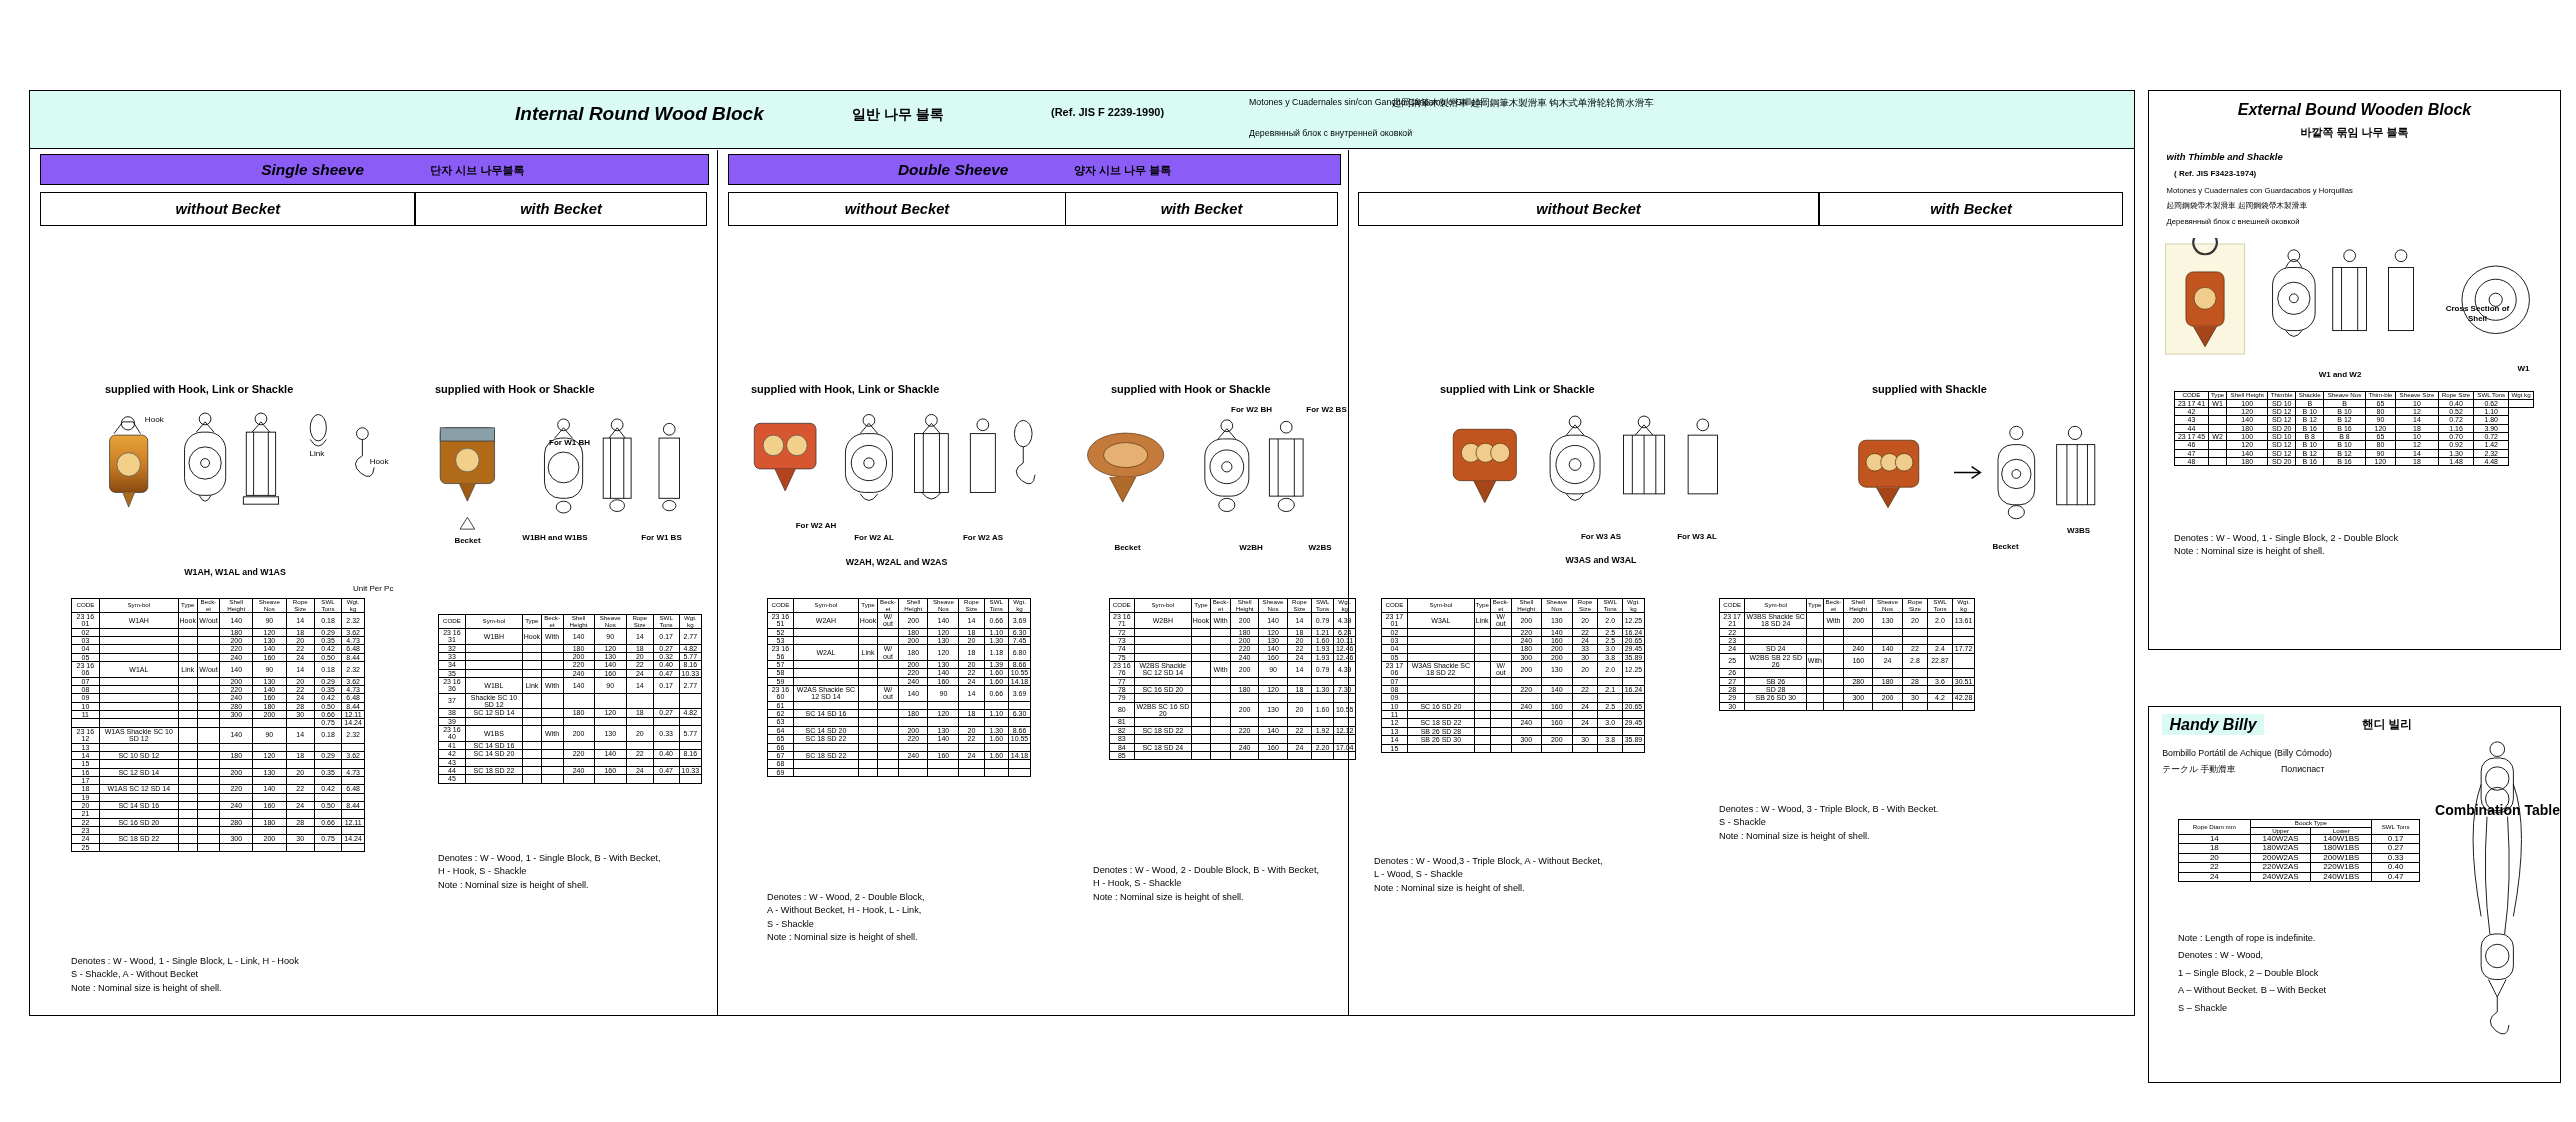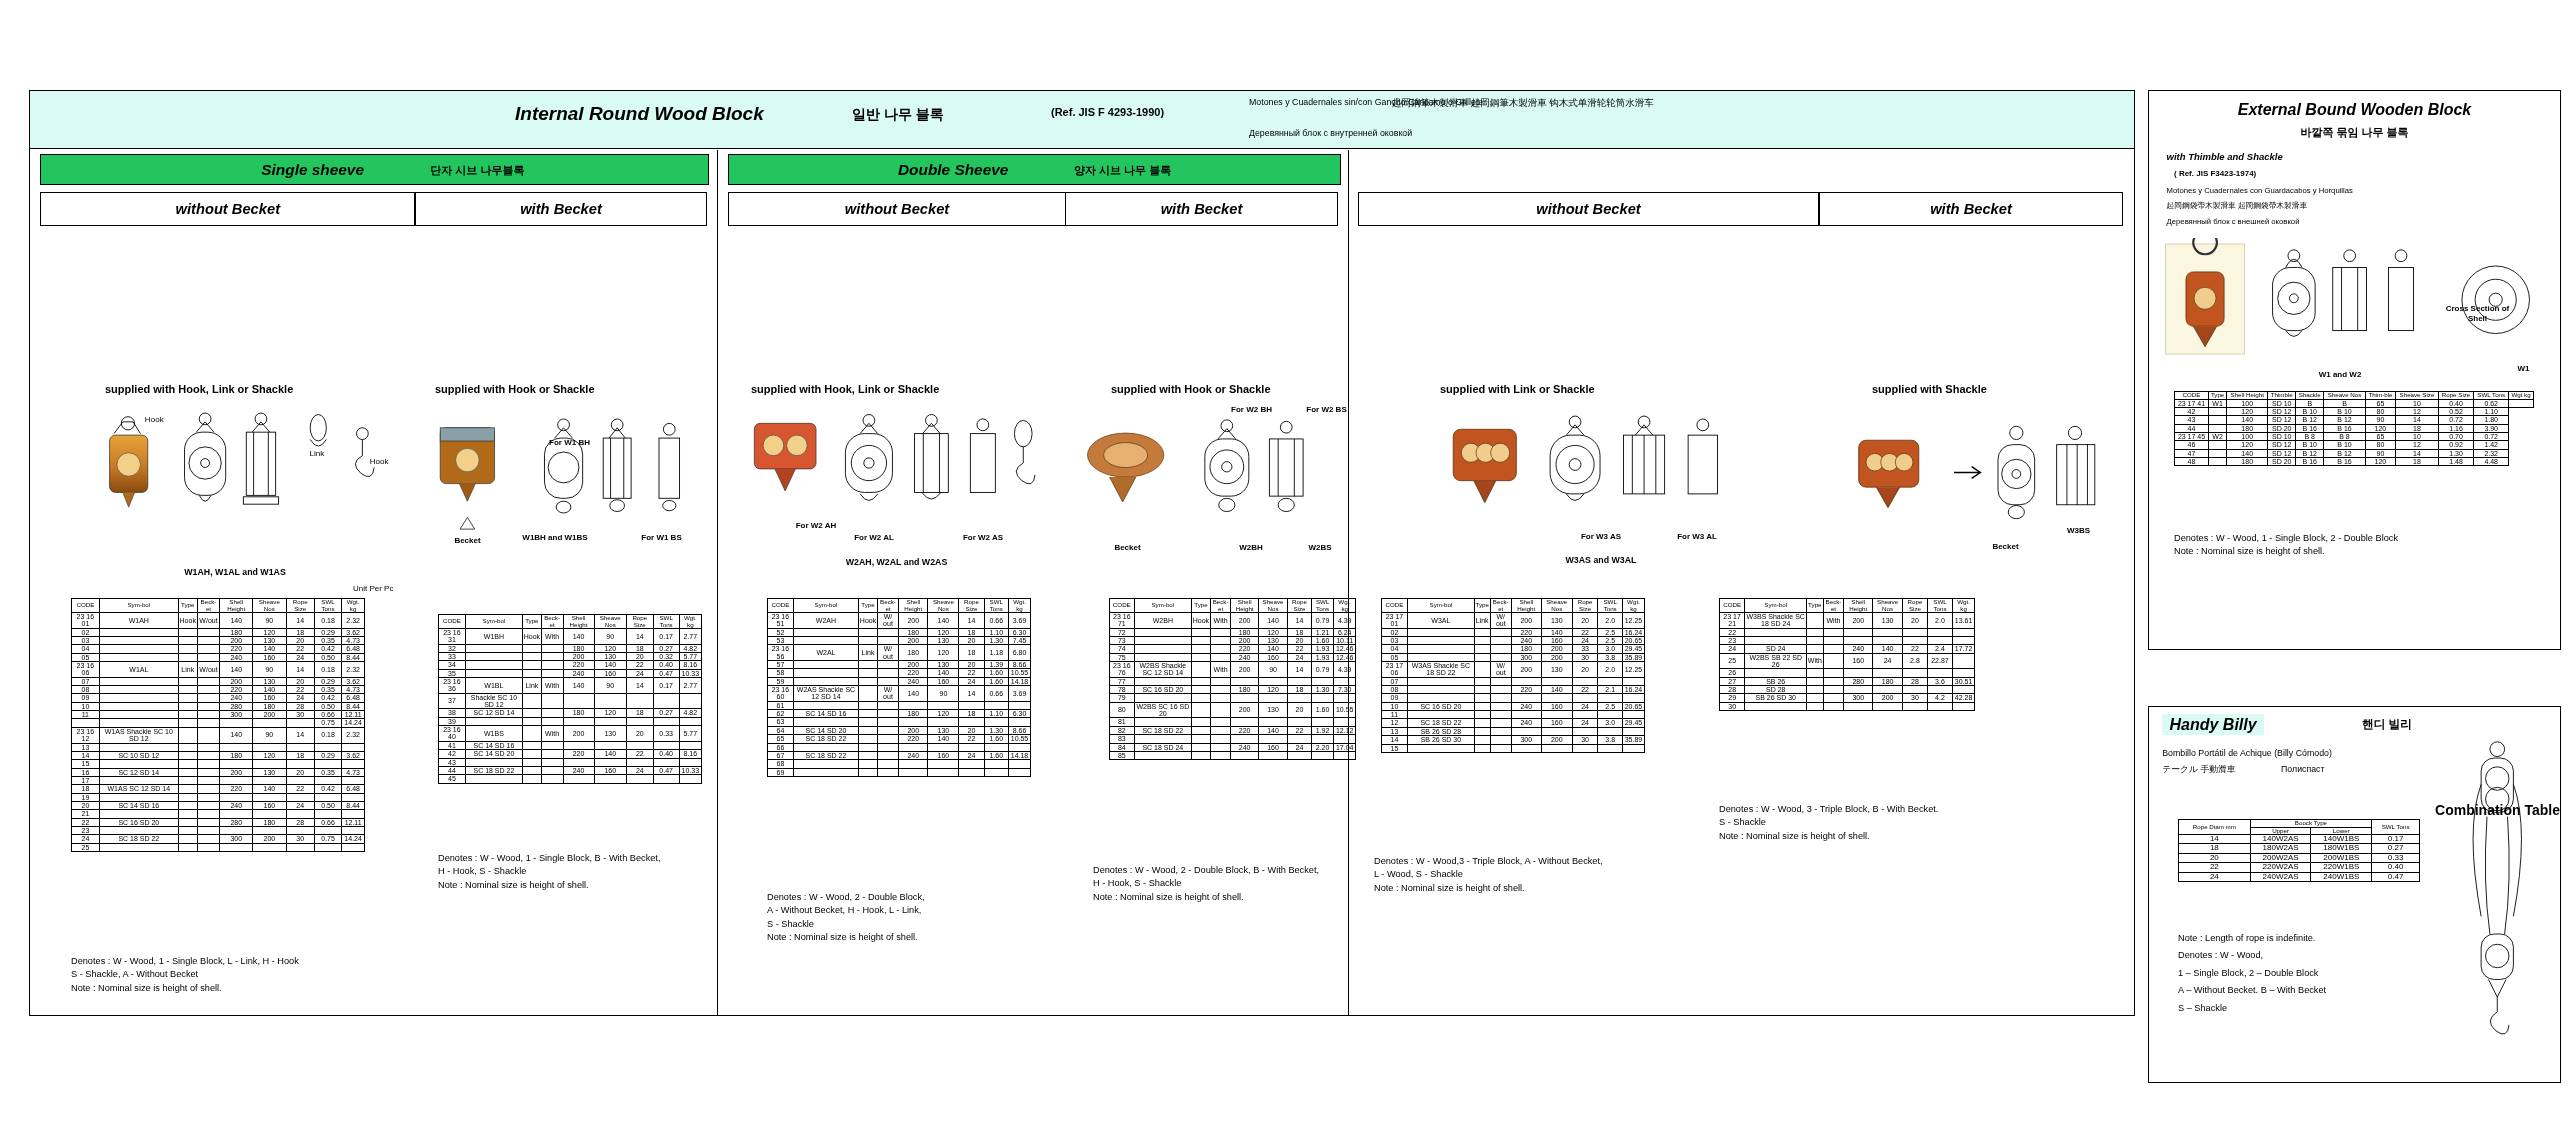--- a/index.html
+++ b/index.html
@@ -17,21 +17,21 @@
   .titlebar{position:absolute;left:0;top:0;right:0;height:57px;background:#d9fbf4;border-bottom:0.7px solid #000;}
   .titlebar .maint{position:absolute;left:485px;top:11.7px;font-style:italic;font-weight:bold;font-size:19px;}
   .titlebar .maink{position:absolute;left:822px;top:14.7px;font-size:14px;font-weight:bold;}
   .titlebar .ref{position:absolute;left:1021px;top:14.7px;font-size:11px;font-weight:bold;}
   .titlebar .sp1{position:absolute;left:1219px;top:5.9px;font-size:8.8px;}
   .titlebar .cn1{position:absolute;left:1362px;top:5.9px;font-size:9.5px;}
   .titlebar .ru{position:absolute;left:1219px;top:37px;font-size:8.8px;}
 
   .colsep{position:absolute;top:59px;bottom:0;width:0.7px;background:#000;}
 
-  .secthead{position:absolute;height:29px;background:#22c55e;border:0.7px solid #000;}
+  .secthead{position:absolute;height:29px;background:#8b5cf6;border:0.7px solid #000;}
   .secthead .en{position:absolute;left:17.6px;top:5.9px;font-style:italic;font-weight:bold;font-size:15.4px;}
   .secthead .kr{position:absolute;top:8px;font-size:11px;font-weight:bold;}
 
   .subhead{position:absolute;height:34px;border:0.7px solid #000;box-sizing:border-box;}
   .subhead span{position:absolute;left:0;right:0;top:8px;text-align:center;font-style:italic;font-weight:bold;font-size:14.7px;}
 
   .sup{position:absolute;font-weight:bold;font-size:11px;}
 
   .note{position:absolute;font-size:9.2px;line-height:1.45;}
 
@@ -61,21 +61,21 @@
 <body>
 
 <div id="page">
 
 
   <div class="mainbox">
 
     <div class="titlebar">
       <div class="maint">Internal Round  Wood Block</div>
       <div class="maink">일반 나무 블록</div>
-      <div class="ref">(Ref. JIS F 4293-1990)</div>
+      <div class="ref">(Ref. JIS F 2239-1990)</div>
       <div class="sp1">Motones y Cuadernales sin/con Gancho  Cáncamo o Grillete</div>
       <div class="cn1">起岡鋼筆木製滑車  起岡鋼筆木製滑車   钩木式单滑轮轮筒水滑车</div>
       <div class="ru">Деревянный блок с внутренней оковкой</div>
     </div>
 
     <div class="colsep" style="left:687px;"></div>
     <div class="colsep" style="left:1318px;"></div>
 
     <div class="secthead" style="left:10.3px;top:63px;width:667px;">
       <div class="en" style="left:220px;">Single sheeve</div>

